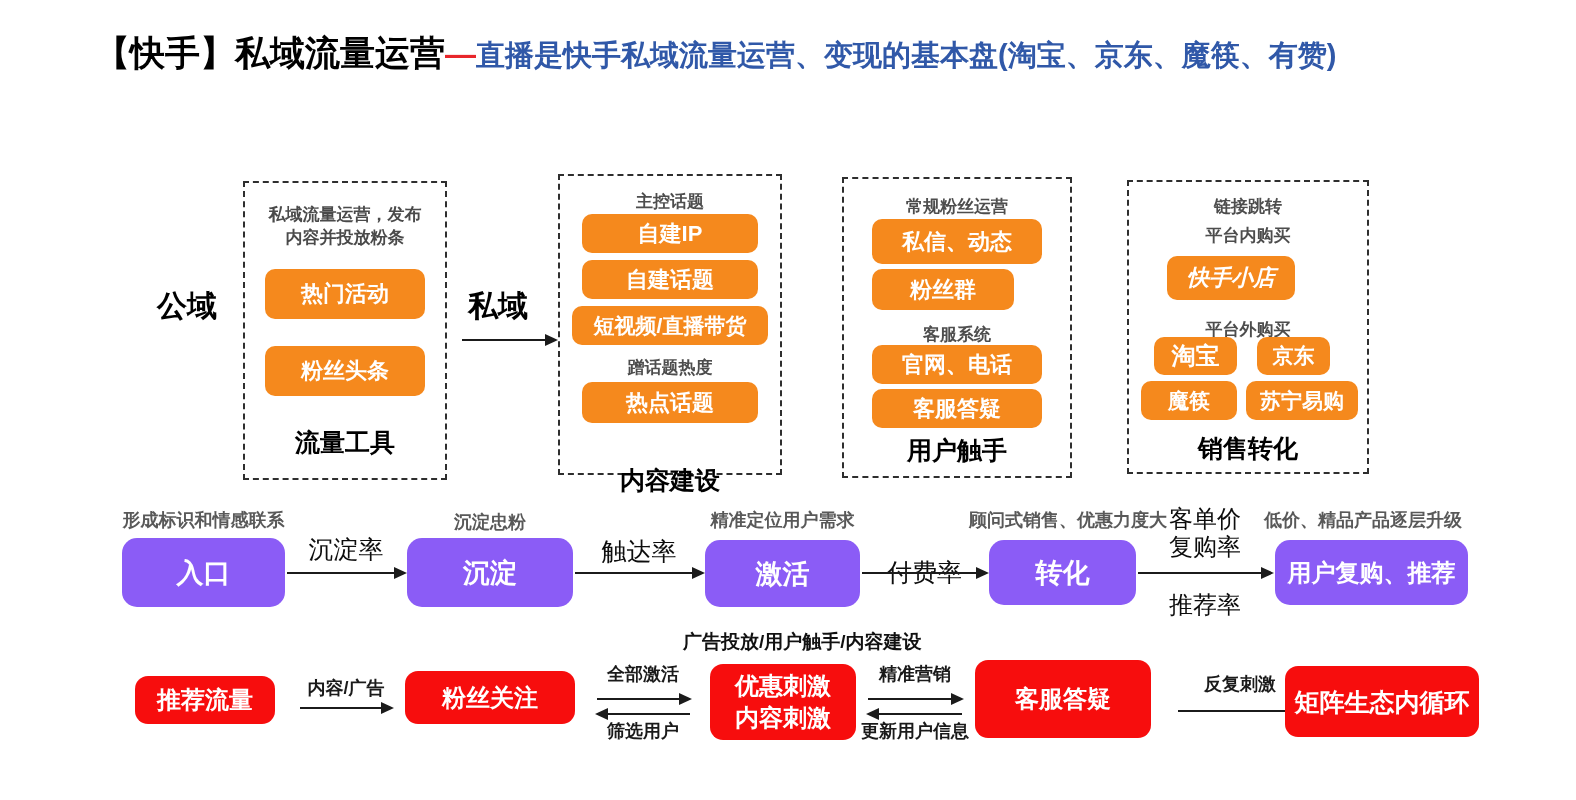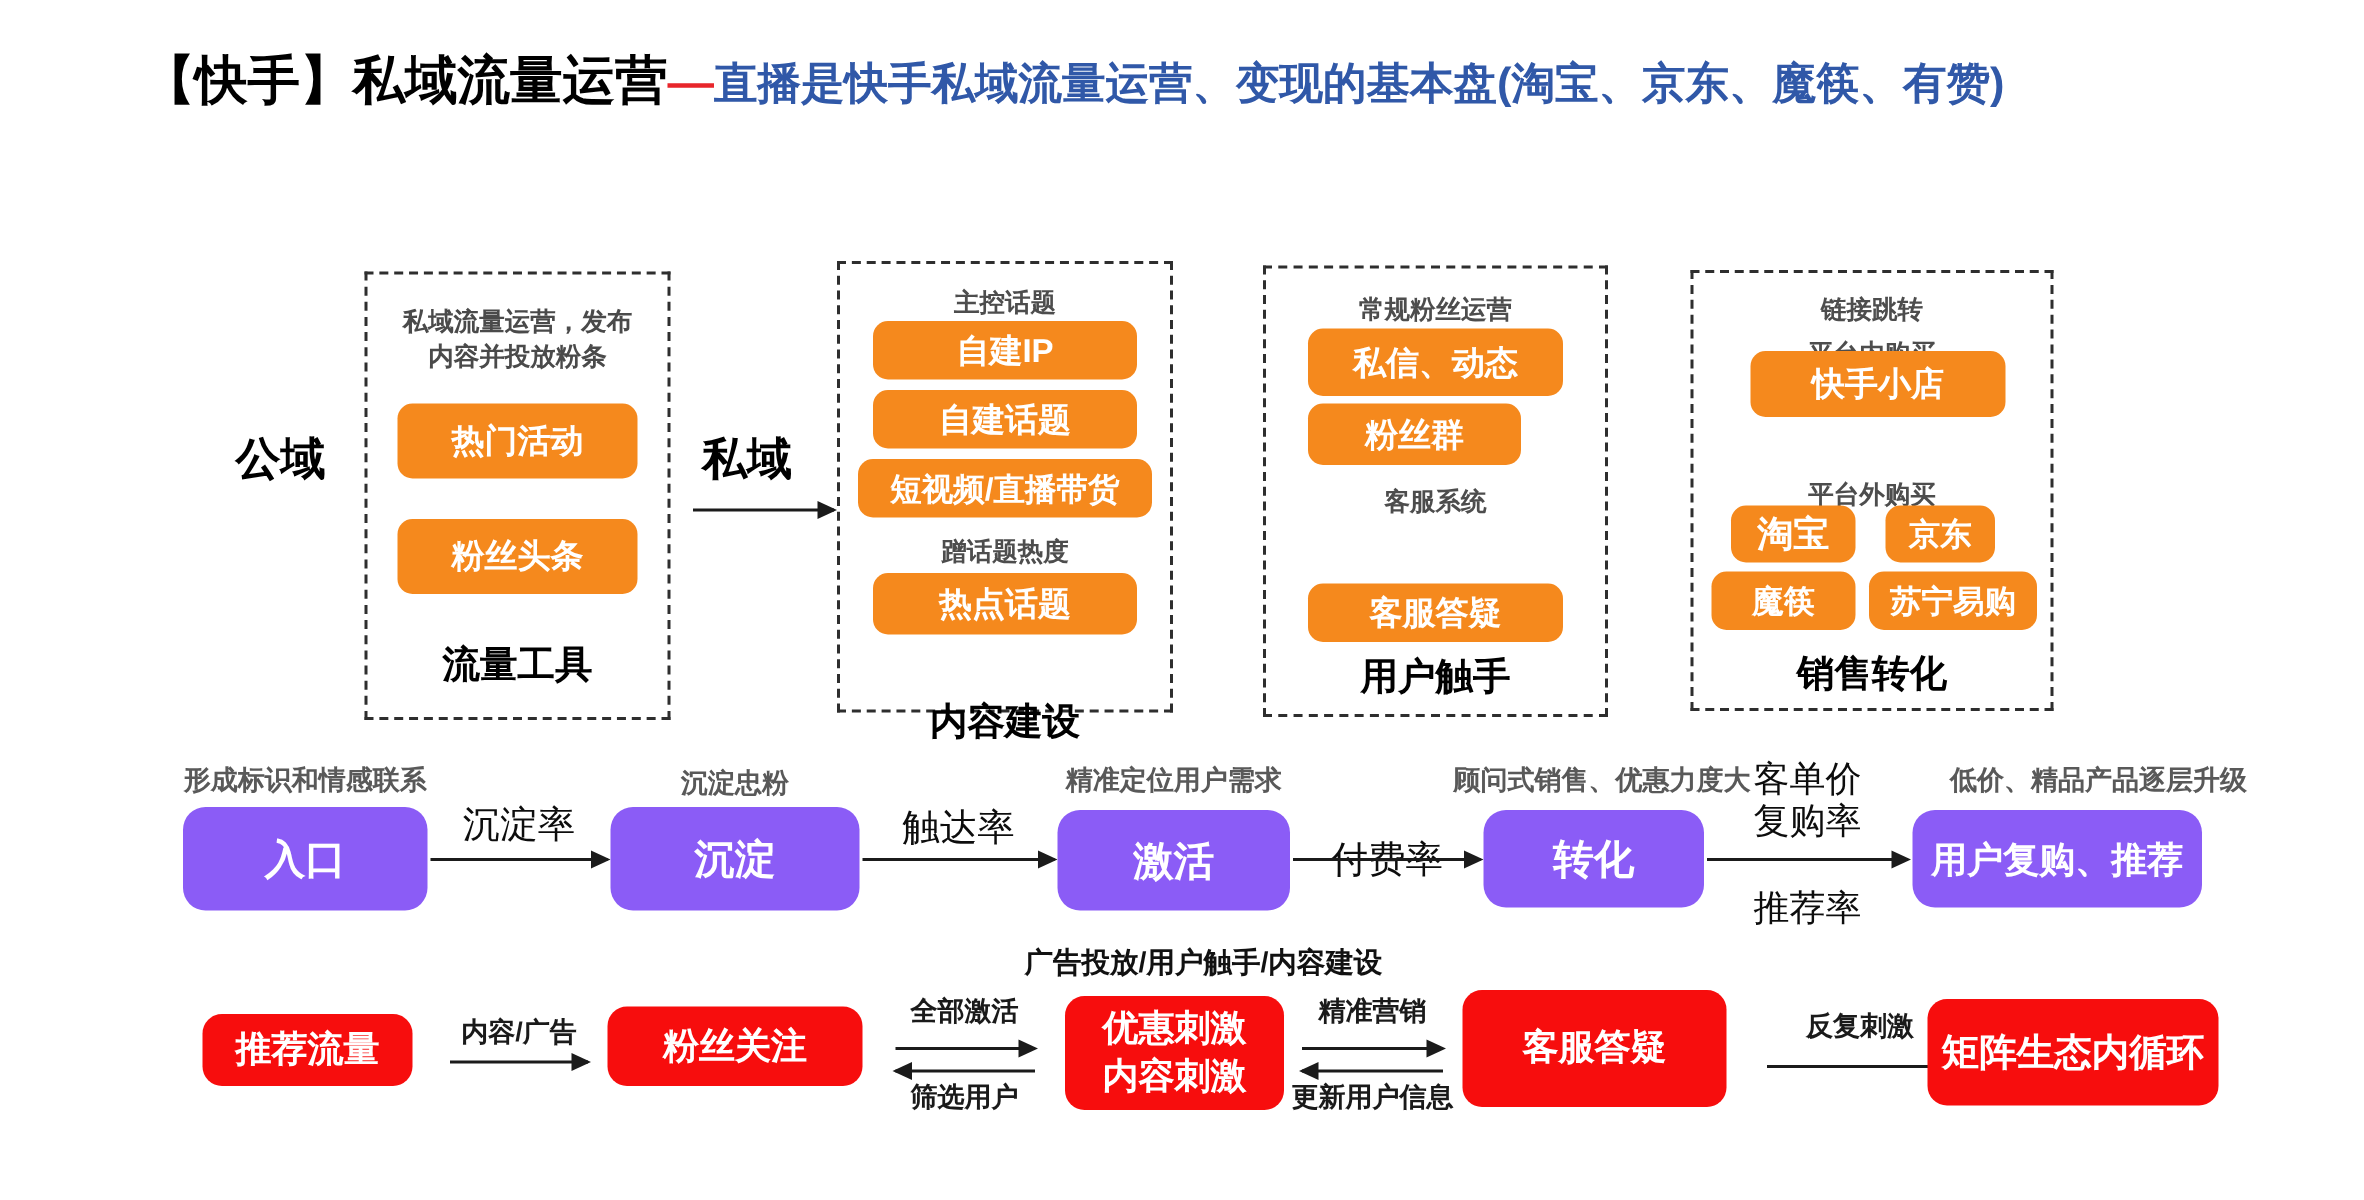--- a/index.html
+++ b/index.html
@@ -77,28 +77,29 @@
     <div class="gray-label" style="top:180px;">蹭话题热度</div>
     <div class="obtn" style="left:22px;top:206px;width:176px;height:41px;">热点话题</div>
     <div class="panel-title" style="top:252px;margin-top:36px;">内容建设</div>
   </div>
 
   <div class="panel" style="left:842px;top:177px;width:226px;height:297px;">
     <div class="gray-label" style="top:16px;">常规粉丝运营</div>
     <div class="obtn" style="left:28px;top:40px;width:170px;height:45px;">私信、动态</div>
     <div class="obtn" style="left:28px;top:90px;width:142px;height:41px;">粉丝群</div>
     <div class="gray-label" style="top:144px;">客服系统</div>
+    <div class="obtn" style="left:28px;top:166px;width:170px;height:39px;">官网、电话</div>
     <div class="obtn" style="left:28px;top:210px;width:170px;height:39px;">客服答疑</div>
     <div class="panel-title" style="top:255px;">用户触手</div>
   </div>
 
   <div class="panel" style="left:1127px;top:180px;width:238px;height:290px;">
     <div class="gray-label" style="top:13px;">链接跳转</div>
     <div class="gray-label" style="top:42px;">平台内购买</div>
-    <div class="obtn" style="left:38px;top:52px;width:170px;height:44px;">快手小店</div>
+    <div class="obtn" style="left:38px;top:74px;width:128px;height:44px;font-style:italic;">快手小店</div>
     <div class="gray-label" style="top:136px;">平台外购买</div>
     <div class="obtn" style="left:25px;top:155px;width:83px;height:38px;font-size:24px;">淘宝</div>
     <div class="obtn" style="left:128px;top:155px;width:73px;height:38px;font-size:21px;">京东</div>
     <div class="obtn" style="left:12px;top:199px;width:96px;height:39px;font-size:21px;">魔筷</div>
     <div class="obtn" style="left:117px;top:199px;width:112px;height:39px;font-size:21px;">苏宁易购</div>
     <div class="panel-title" style="top:250px;">销售转化</div>
   </div>
 
   <div class="note" style="left:122px;width:163px;top:508px;">形成标识和情感联系</div>
   <div class="blue-box" style="left:122px;top:538px;width:163px;height:69px;">入口</div>
@@ -119,21 +120,21 @@
   <div class="arr r" style="left:862px;top:572px;width:125px;"></div>
 
   <div class="note" style="left:969px;width:198px;top:508px;">顾问式销售、优惠力度大</div>
   <div class="blue-box" style="left:989px;top:540px;width:147px;height:65px;">转化</div>
 
   <div class="rate" style="left:1145px;width:120px;top:503px;font-size:24px;">客单价</div>
   <div class="rate" style="left:1145px;width:120px;top:531px;font-size:24px;">复购率</div>
   <div class="arr r" style="left:1138px;top:572px;width:134px;"></div>
   <div class="rate" style="left:1145px;width:120px;top:589px;font-size:24px;">推荐率</div>
 
-  <div class="note" style="left:1300px;width:198px;top:508px;">低价、精品产品逐层升级</div>
+  <div class="note" style="left:1264px;width:198px;top:508px;">低价、精品产品逐层升级</div>
   <div class="blue-box" style="left:1275px;top:540px;width:193px;height:65px;font-size:24px;">用户复购、推荐</div>
 
   <div class="loop-header" style="left:683px;top:629px;">广告投放/用户触手/内容建设</div>
 
   <div class="red-box" style="left:135px;top:676px;width:140px;height:48px;">推荐流量</div>
 
   <div class="loop-lbl" style="left:292px;width:108px;top:676px;">内容/广告</div>
   <div class="arr r" style="left:300px;top:707px;width:92px;"></div>
 
   <div class="red-box" style="left:405px;top:671px;width:170px;height:53px;">粉丝关注</div>

